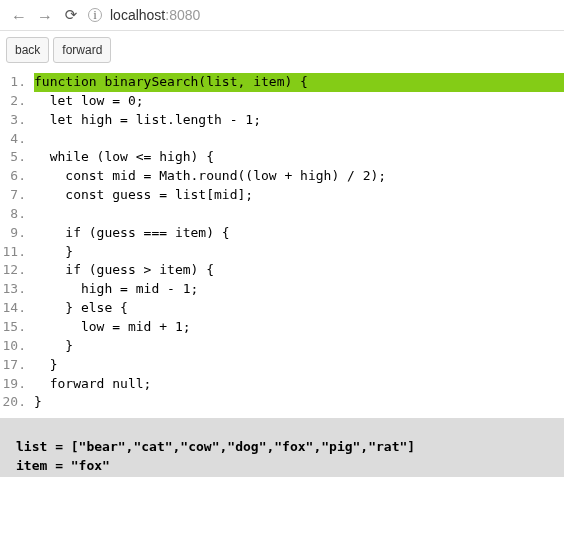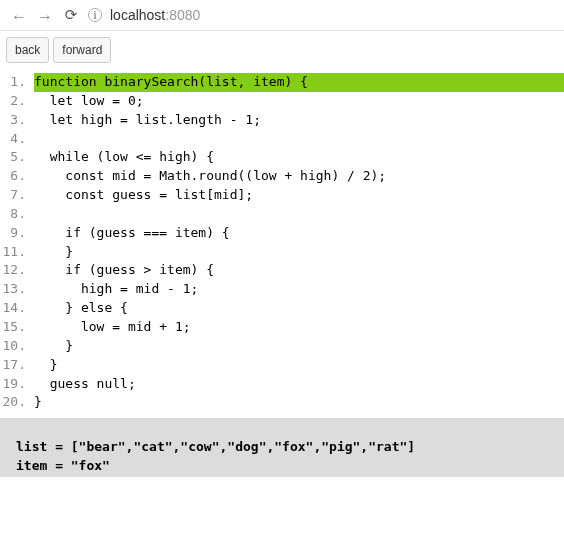--- a/index.html
+++ b/index.html
@@ -45,20 +45,20 @@
     <div class="code-line"><span class="gutter">7.</span><span class="line-content">    const guess = list[mid];</span></div>
     <div class="code-line"><span class="gutter">8.</span><span class="line-content"></span></div>
     <div class="code-line"><span class="gutter">9.</span><span class="line-content">    if (guess === item) {</span></div>
     <div class="code-line"><span class="gutter">11.</span><span class="line-content">    }</span></div>
     <div class="code-line"><span class="gutter">12.</span><span class="line-content">    if (guess &gt; item) {</span></div>
     <div class="code-line"><span class="gutter">13.</span><span class="line-content">      high = mid - 1;</span></div>
     <div class="code-line"><span class="gutter">14.</span><span class="line-content">    } else {</span></div>
     <div class="code-line"><span class="gutter">15.</span><span class="line-content">      low = mid + 1;</span></div>
     <div class="code-line"><span class="gutter">10.</span><span class="line-content">    }</span></div>
     <div class="code-line"><span class="gutter">17.</span><span class="line-content">  }</span></div>
-    <div class="code-line"><span class="gutter">19.</span><span class="line-content">  guess null;</span></div>
+    <div class="code-line"><span class="gutter">19.</span><span class="line-content">  forward null;</span></div>
     <div class="code-line"><span class="gutter">20.</span><span class="line-content">}</span></div>
   </div>
 
 <div class="output-block">
 <span>list = ["bear","cat","cow","dog","fox","pig","rat"]</span>
 <span>item = "fox"</span>
 </div>
 
 </body></html>

